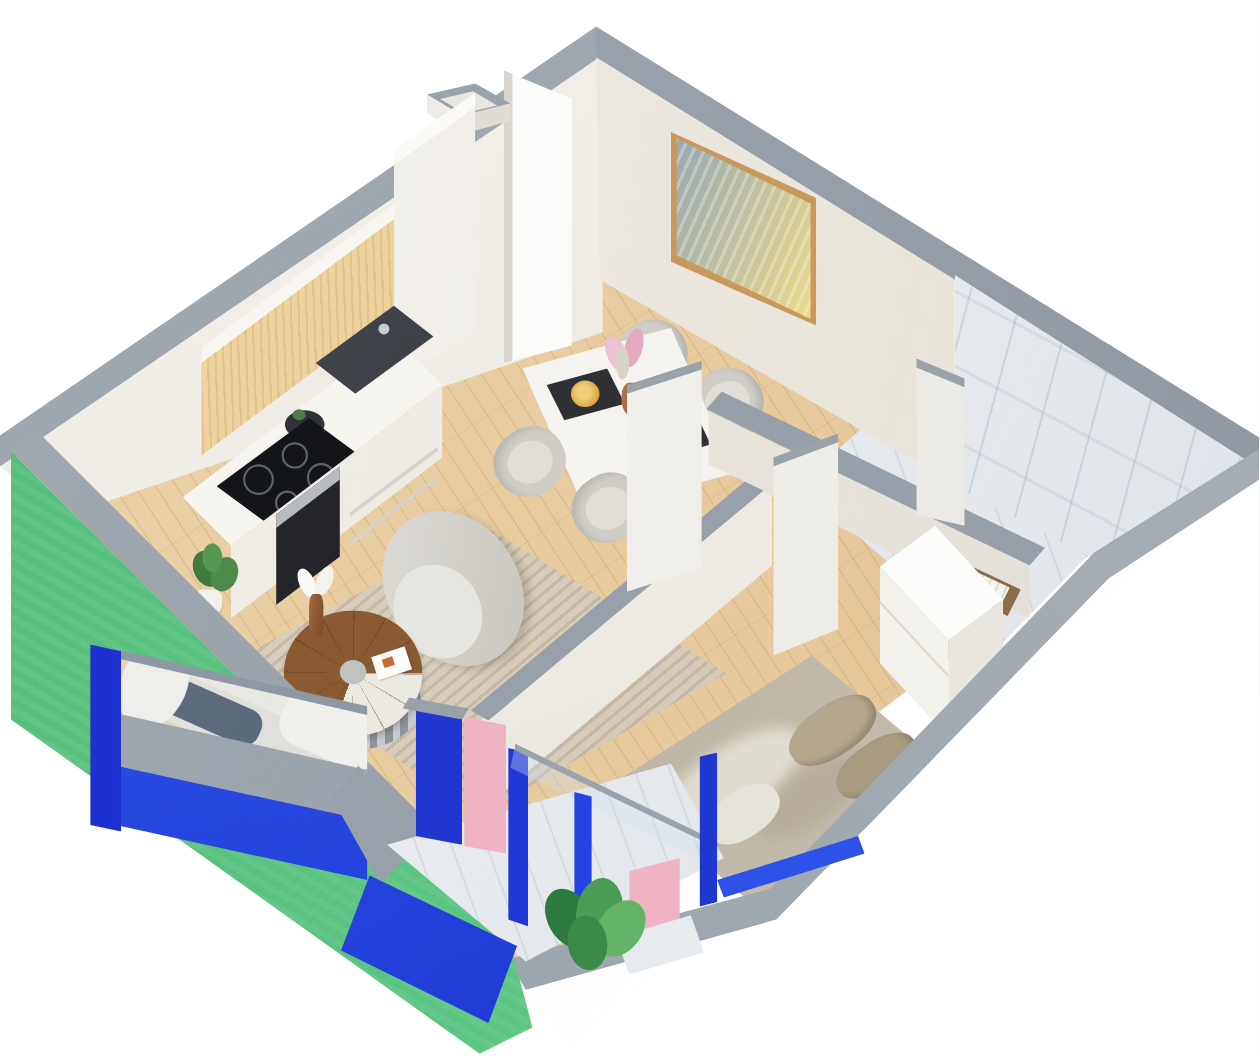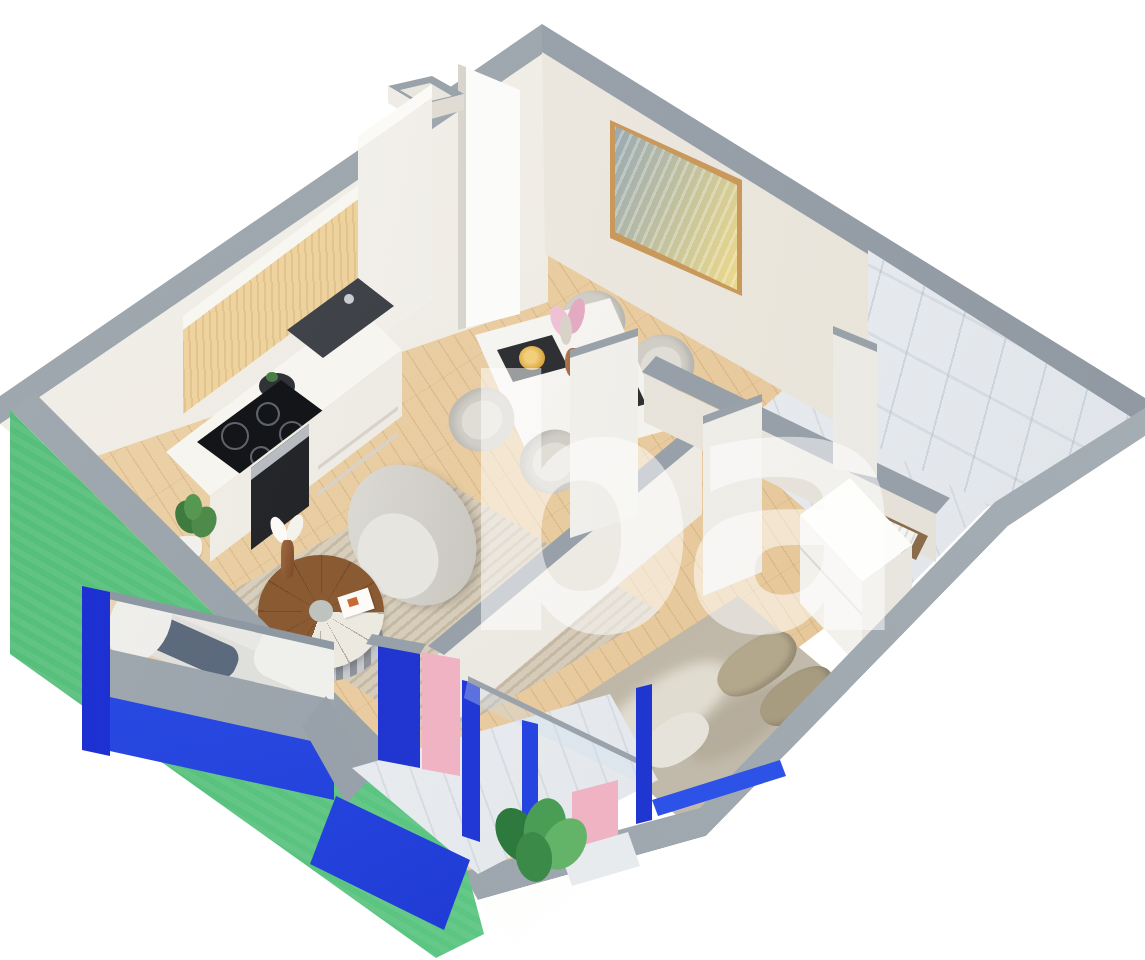--- a/index.html
+++ b/index.html
@@ -228,15 +228,14 @@
   <div class="p" style="clip-path:polygon(636px 688px,652px 684px,652px 820px,636px 824px);background:#2036d0;"></div>
   <div class="p" style="clip-path:polygon(652px 800px,780px 760px,786px 776px,658px 816px);background:#2d52e8;"></div>
   <div class="p" style="clip-path:polygon(572px 792px,618px 780px,618px 842px,572px 854px);background:#efb3c4;"></div>
   <div class="p" style="clip-path:polygon(560px 852px,628px 832px,640px 866px,572px 886px);background:#e8ebee;"></div>
 
   <div class="e" style="left:498px;top:806px;width:40px;height:58px;border-radius:50%;background:#2e7a3e;transform:rotate(-30deg);"></div>
   <div class="e" style="left:524px;top:798px;width:42px;height:62px;border-radius:50%;background:#4a9d55;transform:rotate(10deg);"></div>
   <div class="e" style="left:544px;top:816px;width:40px;height:56px;border-radius:50%;background:#63b468;transform:rotate(35deg);"></div>
   <div class="e" style="left:516px;top:832px;width:36px;height:50px;border-radius:50%;background:#3c8a48;transform:rotate(-8deg);"></div>
 
-  <div id="watermark">ba</div>
 
 </div>
 
 </body></html>

